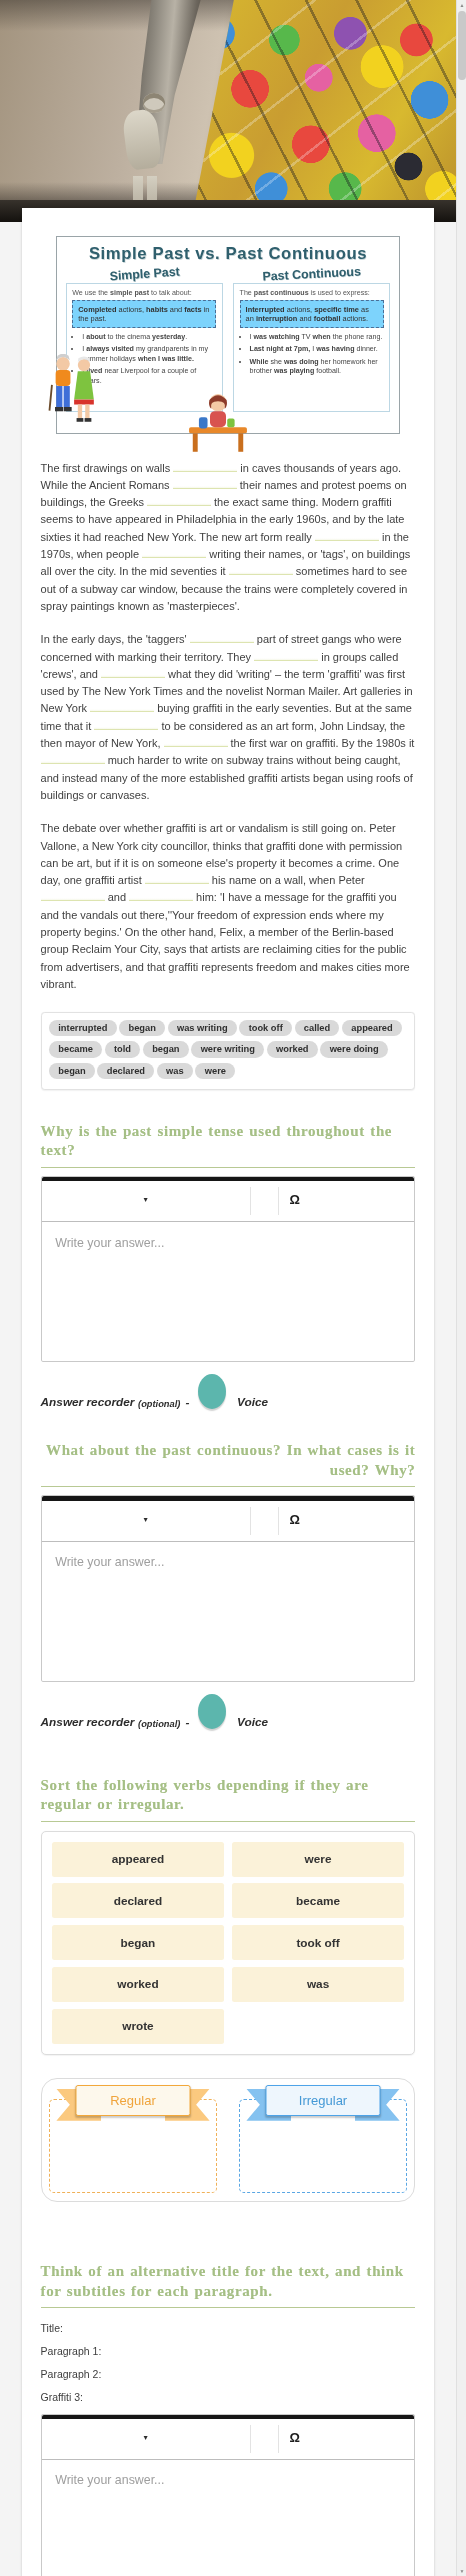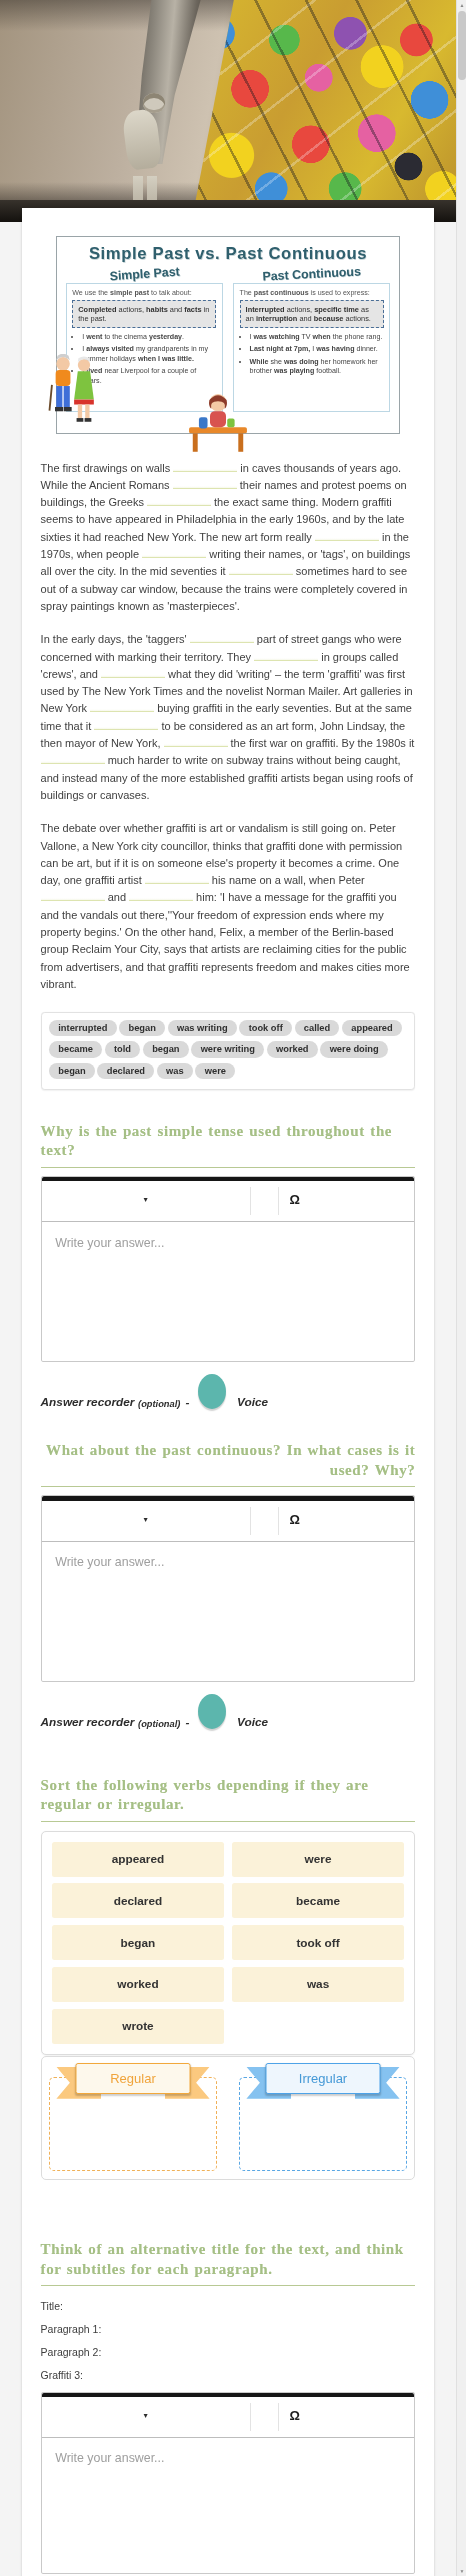--- a/index.html
+++ b/index.html
@@ -66,21 +66,21 @@
   .chart-title { text-align:center; font-weight:bold; font-size:16.7px; color:#2f5f6d;
     letter-spacing:0.6px; text-shadow:0.6px 0.6px 0 rgba(47,95,109,.25); margin-bottom:2.5px; }
   .chart-cols { display:flex; gap:10px; justify-content:center; }
   .chart-col { width:50%; position:relative; }
   .col-head { text-align:center; font-weight:bold; font-size:12.4px; color:#2f5f6d;
     text-shadow:0.6px 0.6px 0 rgba(47,95,109,.3); margin-bottom:1.9px; }
   .chart-col.left .col-head { transform:rotate(-4deg); }
   .chart-col.right .col-head { transform:rotate(-3deg); }
   .col-box { border:1.2px solid #bcd7e4; background:#fff; padding:5px 5.6px 6.2px 5.6px; min-height:129px; }
   .col-intro { font-size:7.1px; color:#555; margin-bottom:3.7px; }
-  .col-rule { border:0.9px dashed #4a6e96; background:#e5e5e5; padding:3.7px 5px; font-size:7.4px;
+  .col-rule { border:0.9px dashed #4a6e96; background:#7dd3fc; padding:3.7px 5px; font-size:7.4px;
     color:#333; margin-bottom:5px; }
   .col-examples { list-style:disc; padding-left:10px; font-size:7.1px; color:#444; }
   .col-examples li { margin-bottom:2.5px; line-height:1.4; }
   .clip-couple { position:absolute; left:-10px; bottom:10px; z-index:3; }
   .clip-girl { position:absolute; left:47%; transform:translateX(-50%); bottom:-20px; z-index:3; }
 
   
   .passage { margin-top:26px; font-size:11px; line-height:17.3px; color:#3f3f3f; }
   .passage p { margin-bottom:16px; }
   .blank { display:inline-block; width:64px; height:1em; vertical-align:baseline;
@@ -121,21 +121,21 @@
   .voice-label { font-weight:bold; font-size:11.8px; color:#2e2e2e; margin-left:11px; }
 
   
   .tiles-card { margin-top:8.7px; border:0.6px solid #dcdcdc; border-radius:5px; background:#fff;
     padding:10px; box-shadow:0 0.6px 1.2px rgba(0,0,0,.05); }
   .tiles-grid { display:grid; grid-template-columns:1fr 1fr; gap:6.8px 7.4px; }
   .tile { background:#fbf2d9; border-radius:2.5px; height:35px; display:flex; align-items:center;
     justify-content:center; font-weight:bold; font-size:11.8px; color:#333; cursor:grab; }
 
   
-  .cats-card { margin-top:1px; border:0.6px solid #dcdcdc; border-radius:5px; background:#fff;
+  .cats-card { margin-top:23px; border:0.6px solid #dcdcdc; border-radius:16px; background:#fff;
     padding:6.2px 7.4px 8.7px 7.4px; display:flex; gap:22px; }
   .cat { position:relative; width:50%; padding-top:13.6px; }
   .dropzone { border:1.2px dashed; border-radius:5px; height:94px; background:#fff; }
   .cat.regular .dropzone { border-color:#f0b158; }
   .cat.irregular .dropzone { border-color:#5aa7e4; }
   .ribbon-wing { position:absolute; top:3.7px; width:45px; height:32px; z-index:1; }
   .cat.regular .ribbon-wing { background:#fbc97f; }
   .cat.irregular .ribbon-wing { background:#85c2f0; }
   .ribbon-wing.wl { left:7.4px; clip-path:polygon(0 0,100% 0,100% 100%,0 100%,30% 50%); }
   .ribbon-wing.wr { right:7.4px; clip-path:polygon(0 0,100% 0,70% 50%,100% 100%,0 100%); }
@@ -182,31 +182,31 @@
 
     <div class="chart">
       <div class="chart-title">Simple Past vs. Past Continuous</div>
       <div class="chart-cols">
         <div class="chart-col left">
           <div class="col-head">Simple Past</div>
           <div class="col-box">
             <p class="col-intro">We use the <b>simple past</b> to talk about:</p>
             <div class="col-rule"><b>Completed</b> actions, <b>habits</b> and <b>facts</b> in the past.</div>
             <ul class="col-examples">
-                <li>I <b>went</b> to the cinema <b>yesterday</b>.</li>
+                <li>I <b>about</b> to the cinema <b>yesterday</b>.</li>
                 <li>I <b>always visited</b> my grandparents in my summer holidays <b>when I was little.</b></li>
                 <li>I <b>lived</b> near Liverpool for a couple of years.</li>
               </ul>
           </div>
         </div>
         <div class="chart-col right">
           <div class="col-head">Past Continuous</div>
           <div class="col-box">
             <p class="col-intro">The <b>past continuous</b> is used to express:</p>
-            <div class="col-rule"><b>Interrupted</b> actions, <b>specific time</b> as an <b>interruption</b> and <b>because</b> actions.</div>
+            <div class="col-rule"><b>Interrupted</b> actions, <b>specific time</b> as an <b>interruption</b> and <b>football</b> actions.</div>
             <ul class="col-examples">
                 <li>I <b>was watching</b> TV <b>when</b> the phone rang.</li>
                 <li><b>Last night at 7pm,</b> I <b>was having</b> dinner.</li>
                 <li><b>While</b> she <b>was doing</b> her homework her brother <b>was playing</b> football.</li>
               </ul>
           </div>
         </div>
       </div>
       <svg class="clip-couple" width="53" height="69" viewBox="0 0 86 112">
         <circle cx="26" cy="16" r="11" fill="#f3c9a5"></circle>

